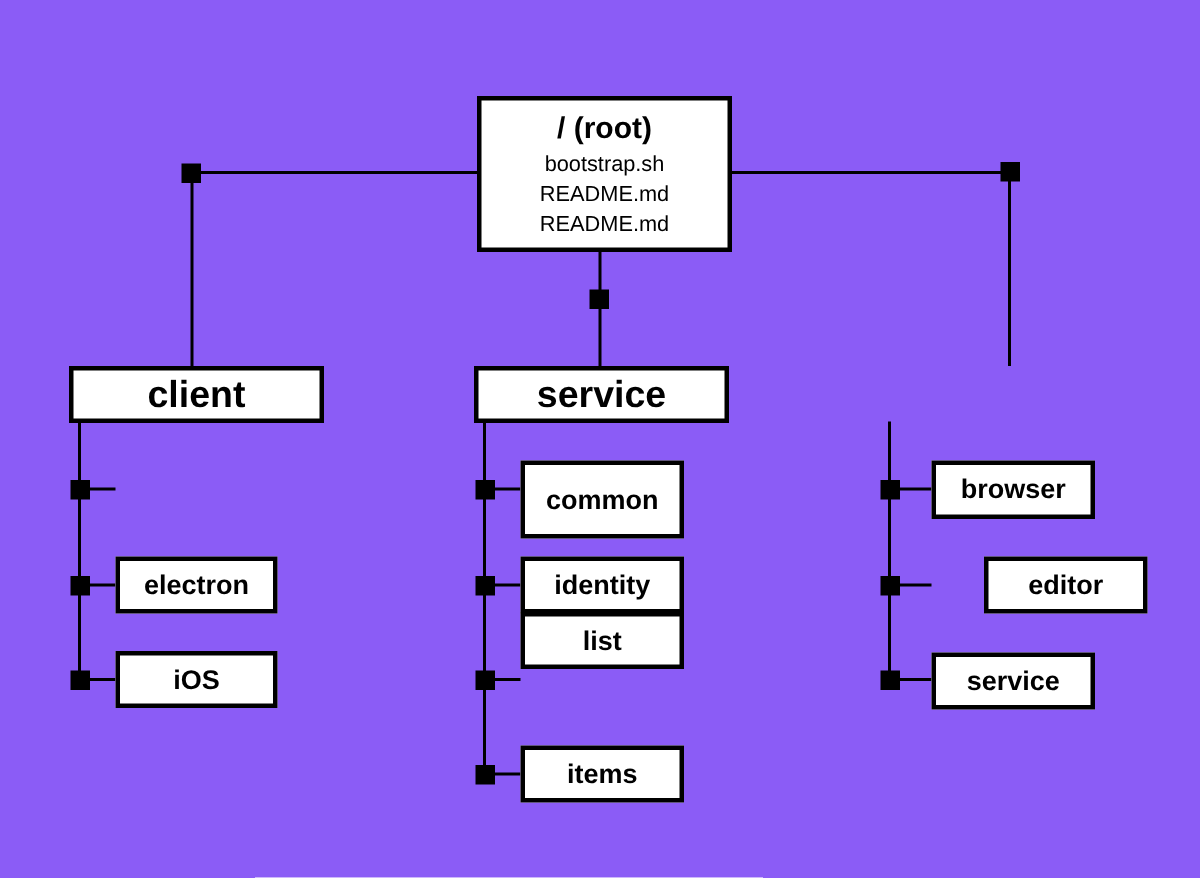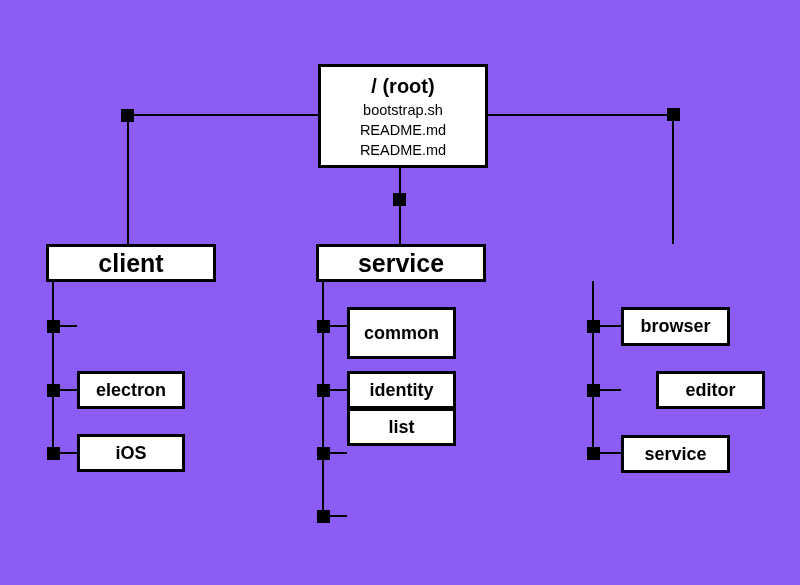--- a/index.html
+++ b/index.html
@@ -80,18 +80,19 @@
 
   <div class="box branch" style="left:46px; top:244px; width:170px; height:38px;">client</div>
   <div class="box branch" style="left:316px; top:244px; width:170px; height:38px;">service</div>
 
   <div class="box child" style="left:77px; top:371px; width:108px; height:38px;">electron</div>
   <div class="box child" style="left:77px; top:434px; width:108px; height:38px;">iOS</div>
 
   <div class="box child" style="left:347px; top:307px; width:109px; height:52px;">common</div>
   <div class="box child" style="left:347px; top:371px; width:109px; height:38px;">identity</div>
   <div class="box child" style="left:347px; top:408px; width:109px; height:38px;">list</div>
+  <div class="box child" style="left:347px; top:497px; width:109px; height:38px;">items</div>
 
   <div class="box child" style="left:621px; top:307px; width:109px; height:39px;">browser</div>
   <div class="box child" style="left:621px; top:371px; width:109px; height:38px;margin-left:35px;">editor</div>
   <div class="box child" style="left:621px; top:435px; width:109px; height:38px;">service</div>
 
 </div>
 
 </body></html>

